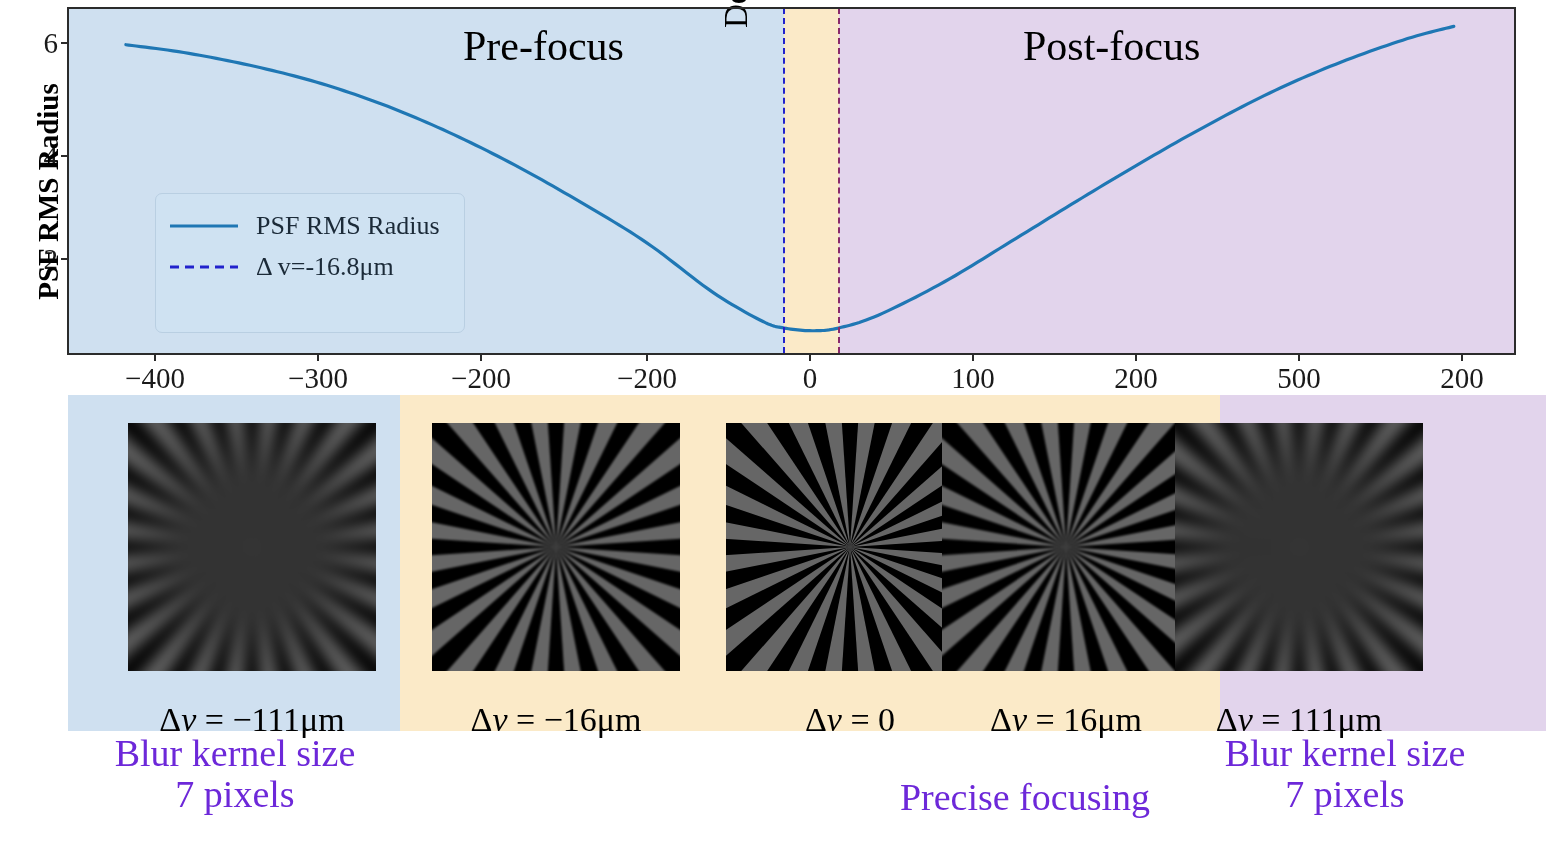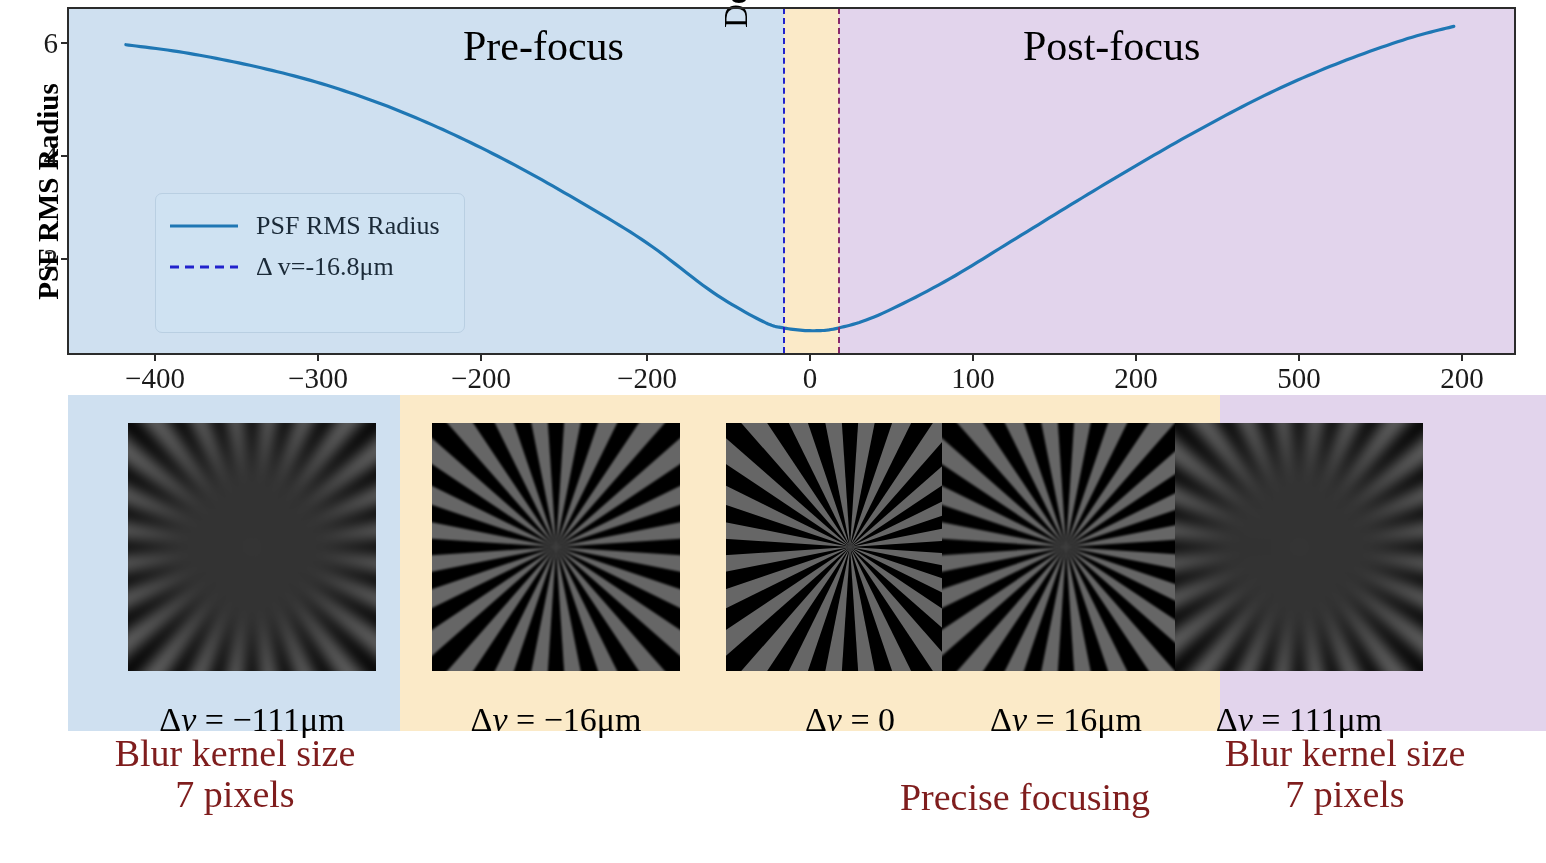--- a/index.html
+++ b/index.html
@@ -64,21 +64,21 @@
   #strip-purple{left:1220px;width:326px;}
 
   .thumb-wrap{position:absolute;top:28px;}
   .thumb{width:248px;height:248px;display:block;}
   .thumb-label{position:absolute;top:278px;width:248px;text-align:center;
                font-size:34px;color:#000;white-space:nowrap;}
   .thumb-label i{font-style:italic;}
 
   
   #captions{position:absolute;left:0;top:731px;width:1546px;height:132px;}
-  .caption{position:absolute;text-align:center;font-size:38px;color:#7f1d1d;
+  .caption{position:absolute;text-align:center;font-size:38px;color:#6d28d9;
            line-height:1.08;}
   #cap-left{left:55px;top:2px;width:360px;}
   #cap-mid{left:470px;top:46px;width:680px;text-align:right;}
   #cap-right{left:1160px;top:2px;width:370px;}
 </style>
 </head>
 <body>
 
 <div id="chart-panel">
 

